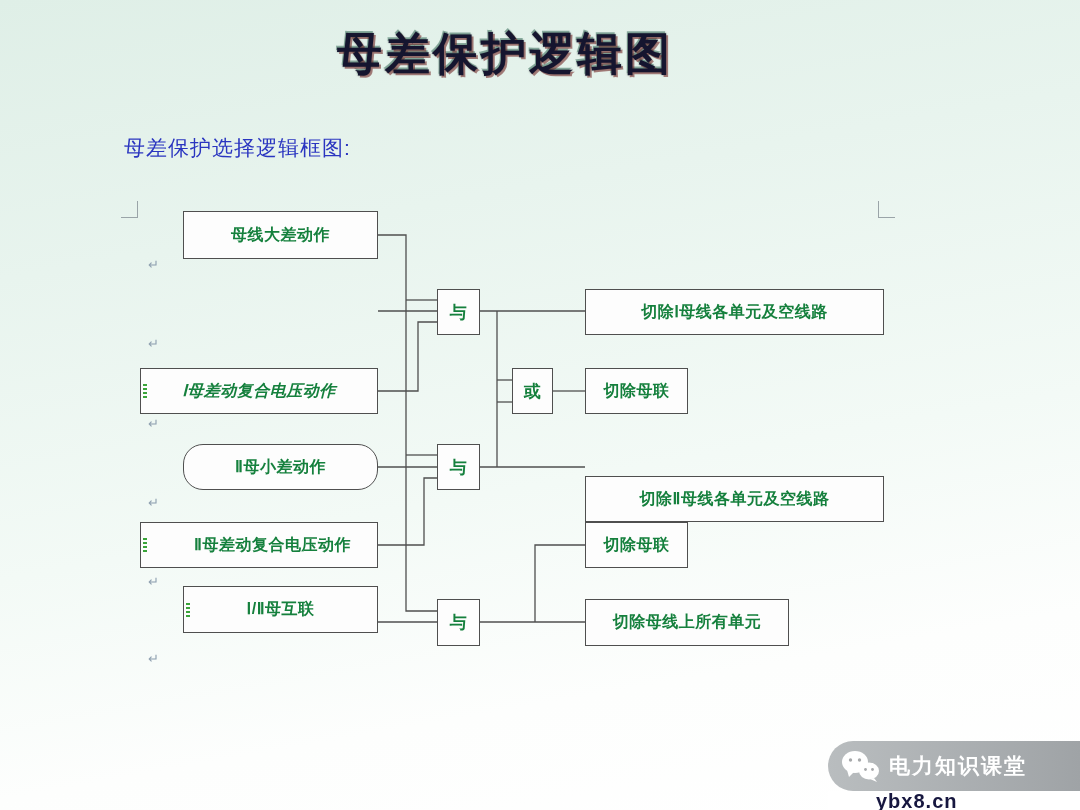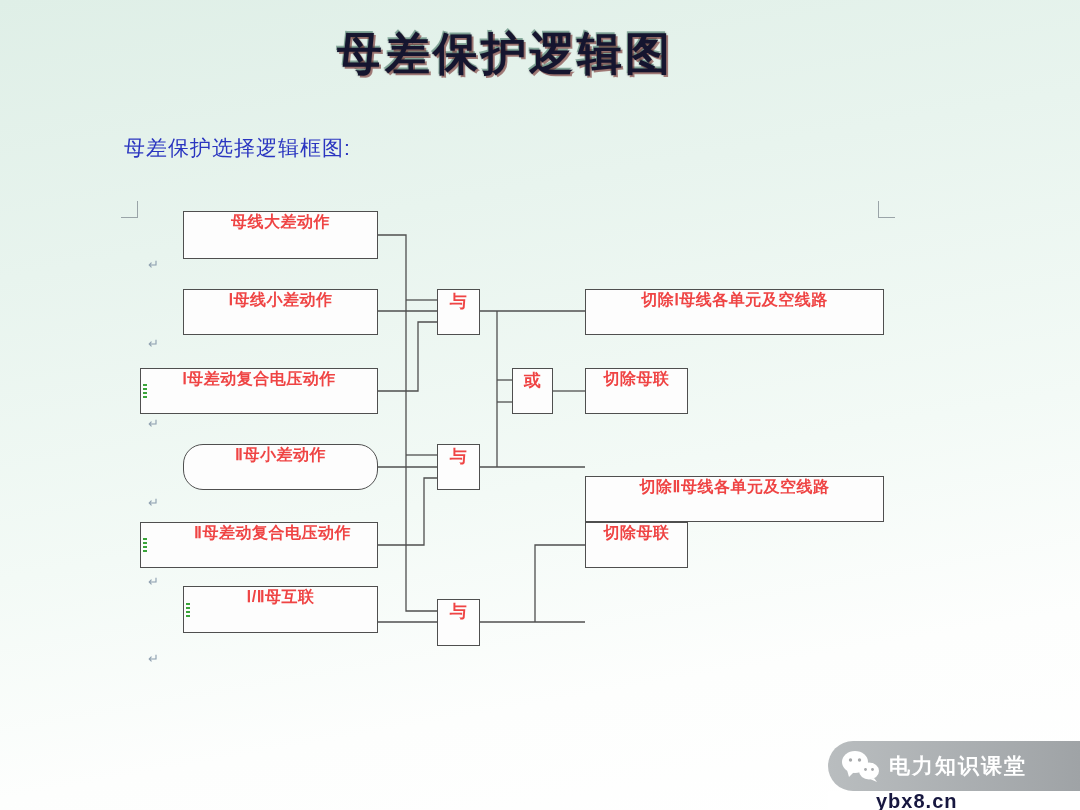--- a/index.html
+++ b/index.html
@@ -21,27 +21,27 @@
   }
   
   .corner{position:absolute;width:16px;height:16px;}
   .corner.tl{left:121px;top:201px;border-right:1px solid #9aa4a8;border-bottom:1px solid #9aa4a8;}
   .corner.tr{left:878px;top:201px;border-left:1px solid #9aa4a8;border-bottom:1px solid #9aa4a8;}
   
   .pmark{position:absolute;left:148px;color:#8fa0b0;font-size:13px;line-height:13px;}
   
   .box{
     position:absolute;background:#fdfdfd;border:1.4px solid #4f4f4f;box-sizing:border-box;
-    display:flex;align-items:flex-start;justify-content:center;
-    font-size:16px;font-weight:600;color:#ef4444;letter-spacing:.5px;white-space:nowrap;
+    display:flex;align-items:center;justify-content:center;
+    font-size:16px;font-weight:600;color:#15803d;letter-spacing:.5px;white-space:nowrap;
   }
   .gate{font-size:17px;}
   .in1{left:183px;top:211px;width:195px;height:48px;}
   .in2{left:183px;top:289px;width:195px;height:46px;}
-  .in3{left:140px;top:368px;width:238px;height:46px;}
+  .in3{left:140px;top:368px;width:238px;height:46px;font-style:italic;}
   .in4{left:183px;top:444px;width:195px;height:46px;border-radius:20px;}
   .in5{left:140px;top:522px;width:238px;height:46px;padding-left:27px;}
   .in6{left:183px;top:586px;width:195px;height:47px;}
   .and1{left:437px;top:289px;width:43px;height:46px;}
   .or1 {left:512px;top:368px;width:41px;height:46px;}
   .and2{left:437px;top:444px;width:43px;height:46px;}
   .and3{left:437px;top:599px;width:43px;height:47px;}
   .out1{left:585px;top:289px;width:299px;height:46px;}
   .out2{left:585px;top:368px;width:103px;height:46px;}
   .out3{left:585px;top:444px;width:299px;height:46px;margin-top:32px;}
@@ -99,23 +99,20 @@
       <path d="M480,467 H585"></path>
       <path d="M553,391 H585"></path>
       <path d="M480,622 H585"></path>
       <path d="M535,622 V545 H585"></path>
     </g>
   </svg>
 
   <div class="box in1">
     <span>母线大差动作</span>
   </div>
-  <div class="box in2">
-    <span>Ⅰ母线小差动作</span>
-  </div>
   <div class="box in3">
     <span class="squig"></span>
     <span>Ⅰ母差动复合电压动作</span>
   </div>
   <div class="box in4">
     <span>Ⅱ母小差动作</span>
   </div>
   <div class="box in5">
     <span class="squig"></span>
     <span>Ⅱ母差动复合电压动作</span>
@@ -143,20 +140,23 @@
   </div>
   <div class="box out2">
     <span>切除母联</span>
   </div>
   <div class="box out3">
     <span>切除Ⅱ母线各单元及空线路</span>
   </div>
   <div class="box out4">
     <span>切除母联</span>
   </div>
+  <div class="box out5">
+    <span>切除母线上所有单元</span>
+  </div>
 
   <div class="wm-bottom-strip"></div>
   <div class="wm">
     <svg width="40" height="34" viewBox="0 0 40 34">
       <ellipse cx="15" cy="13" rx="13" ry="11" fill="#ffffff"></ellipse>
       <polygon points="7,21 9,28 14,23" fill="#ffffff"></polygon>
       <circle cx="10.5" cy="11" r="1.7" fill="#a7a9ab"></circle>
       <circle cx="19.5" cy="11" r="1.7" fill="#a7a9ab"></circle>
       <ellipse cx="29" cy="22" rx="10" ry="8.5" fill="#ffffff"></ellipse>
       <polygon points="34,29 37,33 30,30" fill="#ffffff"></polygon>

